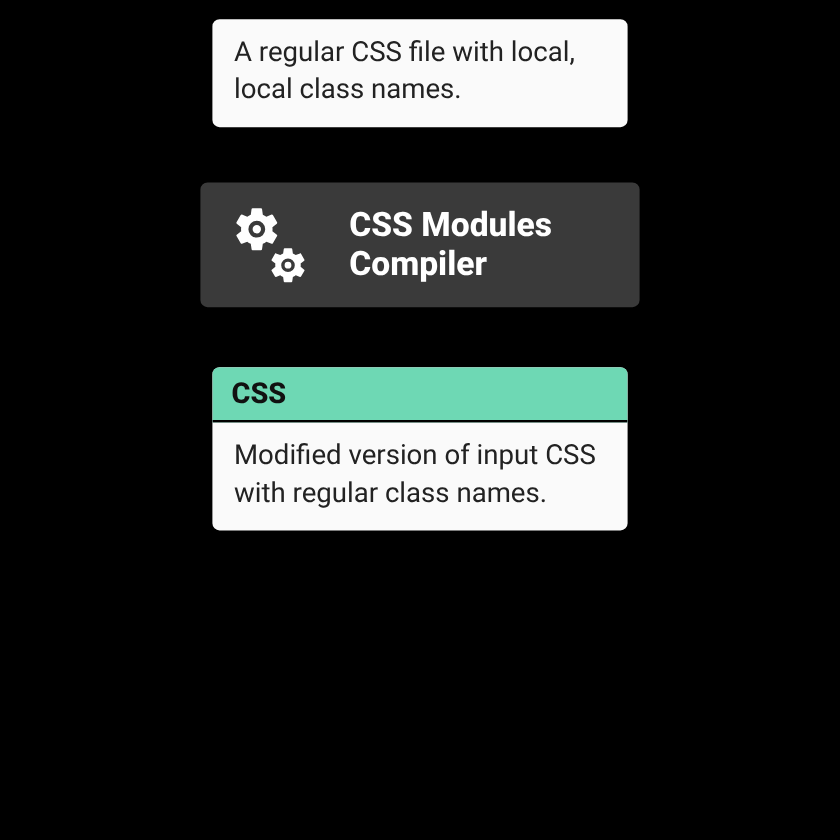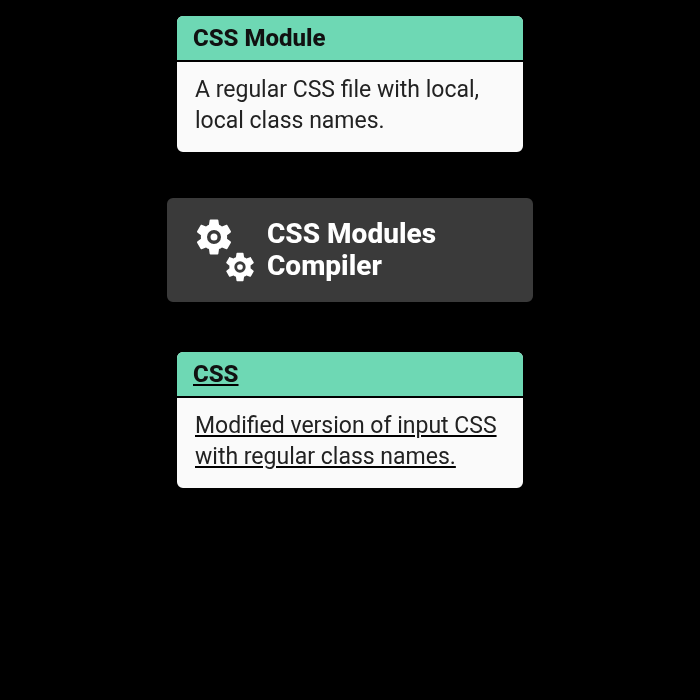--- a/index.html
+++ b/index.html
@@ -36,21 +36,21 @@
     color: #222;
   }
   .compiler {
     width: 370px;
     border: 2.5px solid #000;
     border-radius: 8px;
     background: #3a3a3a;
     color: #fff;
     display: flex;
     align-items: center;
-    gap: 8px;
+    gap: 32px;
     padding: 18px 22px;
     margin: 42px 0;
     box-shadow: 2px 2px 0 rgba(0,0,0,0.3);
   }
   .compiler-icons {
     position: relative;
     width: 70px;
     height: 68px;
     flex-shrink: 0;
   }
@@ -58,27 +58,26 @@
     position: absolute;
     fill: #fff;
   }
   .gear.large { width: 42px; height: 42px; top: 0; left: 4px; }
   .gear.small { width: 34px; height: 34px; bottom: 0; right: 2px; }
   .compiler-label {
     font-size: 28px;
     font-weight: 800;
     line-height: 1.15;
   }
-  .card.bottom { margin-top: 4px; text-decoration: underline; }
+  .card.bottom { margin-top: 4px; }
 </style>
 </head>
 <body>
 
 <div class="card">
-  <div class="card-header">CSS Module</div>
   <div class="card-body">A regular CSS file with local, local class names.</div>
 </div>
 
 <div class="compiler">
   <div class="compiler-icons">
     <svg class="gear large" viewBox="0 0 24 24">
       <path d="M12,8a4,4 0 1,0 0,8a4,4 0 1,0 0,-8M12,10a2,2 0 1,1 0,4a2,2 0 1,1 0,-4M19.43,12.97l2.11,1.65c.19,.15 .24,.42 .12,.64l-2,3.46c-.12,.22-.39,.3-.61,.22l-2.49-1c-.52,.4-1.08,.73-1.69,.98l-.38,2.65c-.03,.24-.24,.42-.49,.42h-4c-.25,0-.46-.18-.49-.42l-.38-2.65c-.61-.25-1.17-.58-1.69-.98l-2.49,1c-.22,.08-.49,0-.61-.22l-2-3.46c-.12-.22-.07-.49,.12-.64l2.11-1.65c-.04-.32-.07-.65-.07-.97s.03-.65,.07-.97L2.46,9.37c-.19-.15-.24-.42-.12-.64l2-3.46c.12-.22,.39-.3,.61-.22l2.49,1c.52-.4,1.08-.73,1.69-.98l.38-2.65c.03-.24,.24-.42,.49-.42h4c.25,0,.46,.18,.49,.42l.38,2.65c.61,.25,1.17,.58,1.69,.98l2.49-1c.22-.08,.49,0,.61,.22l2,3.46c.12,.22,.07,.49-.12,.64l-2.11,1.65c.04,.32,.07,.65,.07,.97S19.47,12.65,19.43,12.97z"></path>
     </svg>
     <svg class="gear small" viewBox="0 0 24 24">
       <path d="M12,8a4,4 0 1,0 0,8a4,4 0 1,0 0,-8M12,10a2,2 0 1,1 0,4a2,2 0 1,1 0,-4M19.43,12.97l2.11,1.65c.19,.15 .24,.42 .12,.64l-2,3.46c-.12,.22-.39,.3-.61,.22l-2.49-1c-.52,.4-1.08,.73-1.69,.98l-.38,2.65c-.03,.24-.24,.42-.49,.42h-4c-.25,0-.46-.18-.49-.42l-.38-2.65c-.61-.25-1.17-.58-1.69-.98l-2.49,1c-.22,.08-.49,0-.61-.22l-2-3.46c-.12-.22-.07-.49,.12-.64l2.11-1.65c-.04-.32-.07-.65-.07-.97s.03-.65,.07-.97L2.46,9.37c-.19-.15-.24-.42-.12-.64l2-3.46c.12-.22,.39-.3,.61-.22l2.49,1c.52-.4,1.08-.73,1.69-.98l.38-2.65c.03-.24,.24-.42,.49-.42h4c.25,0,.46,.18,.49,.42l.38,2.65c.61,.25,1.17,.58,1.69,.98l2.49-1c.22-.08,.49,0,.61,.22l2,3.46c.12,.22,.07,.49-.12,.64l-2.11,1.65c.04,.32,.07,.65,.07,.97S19.47,12.65,19.43,12.97z"></path>

